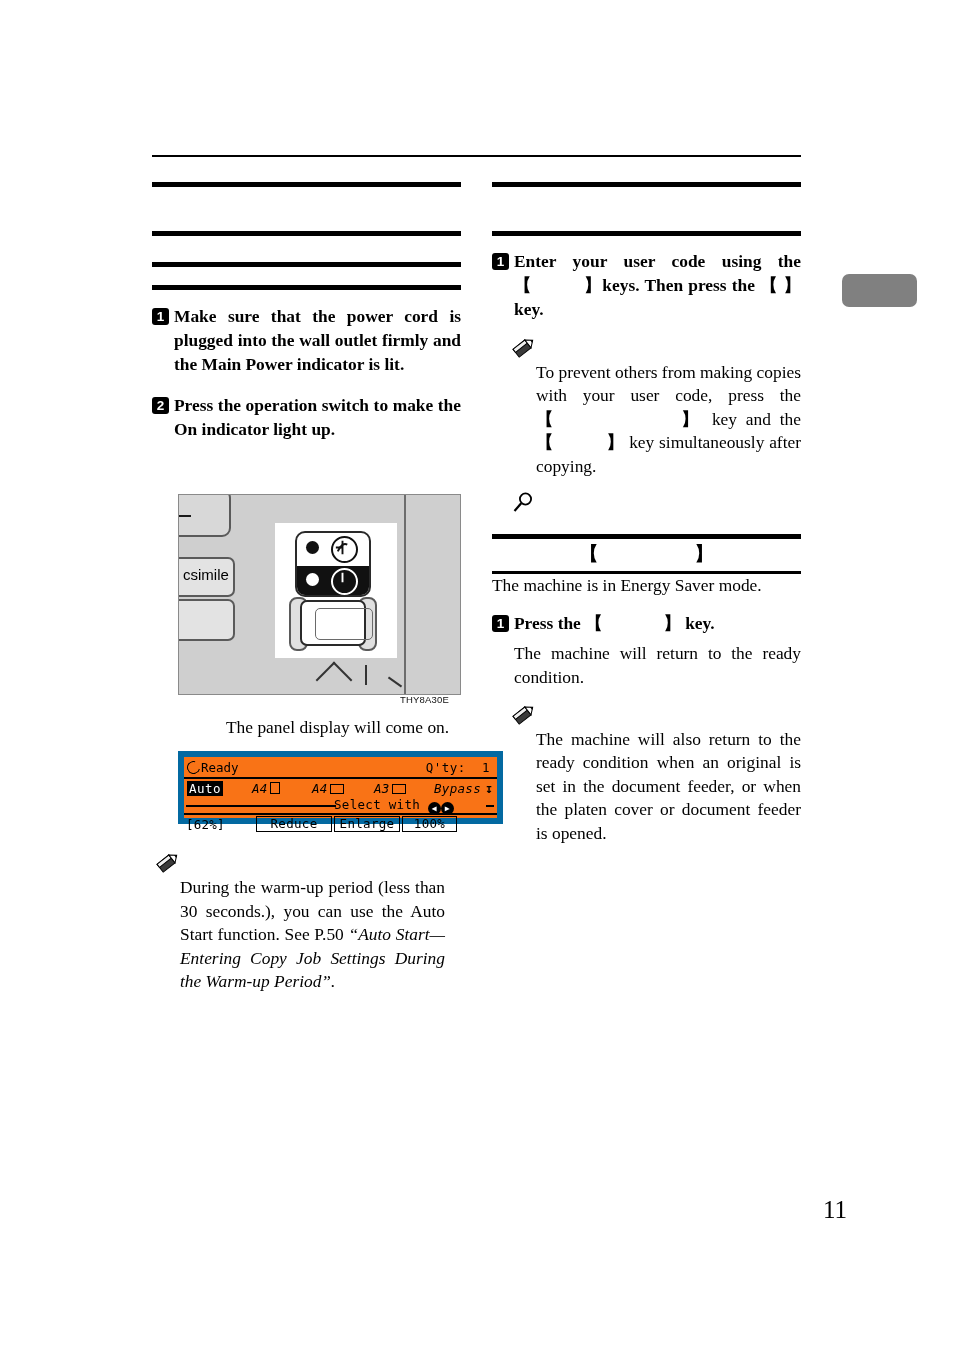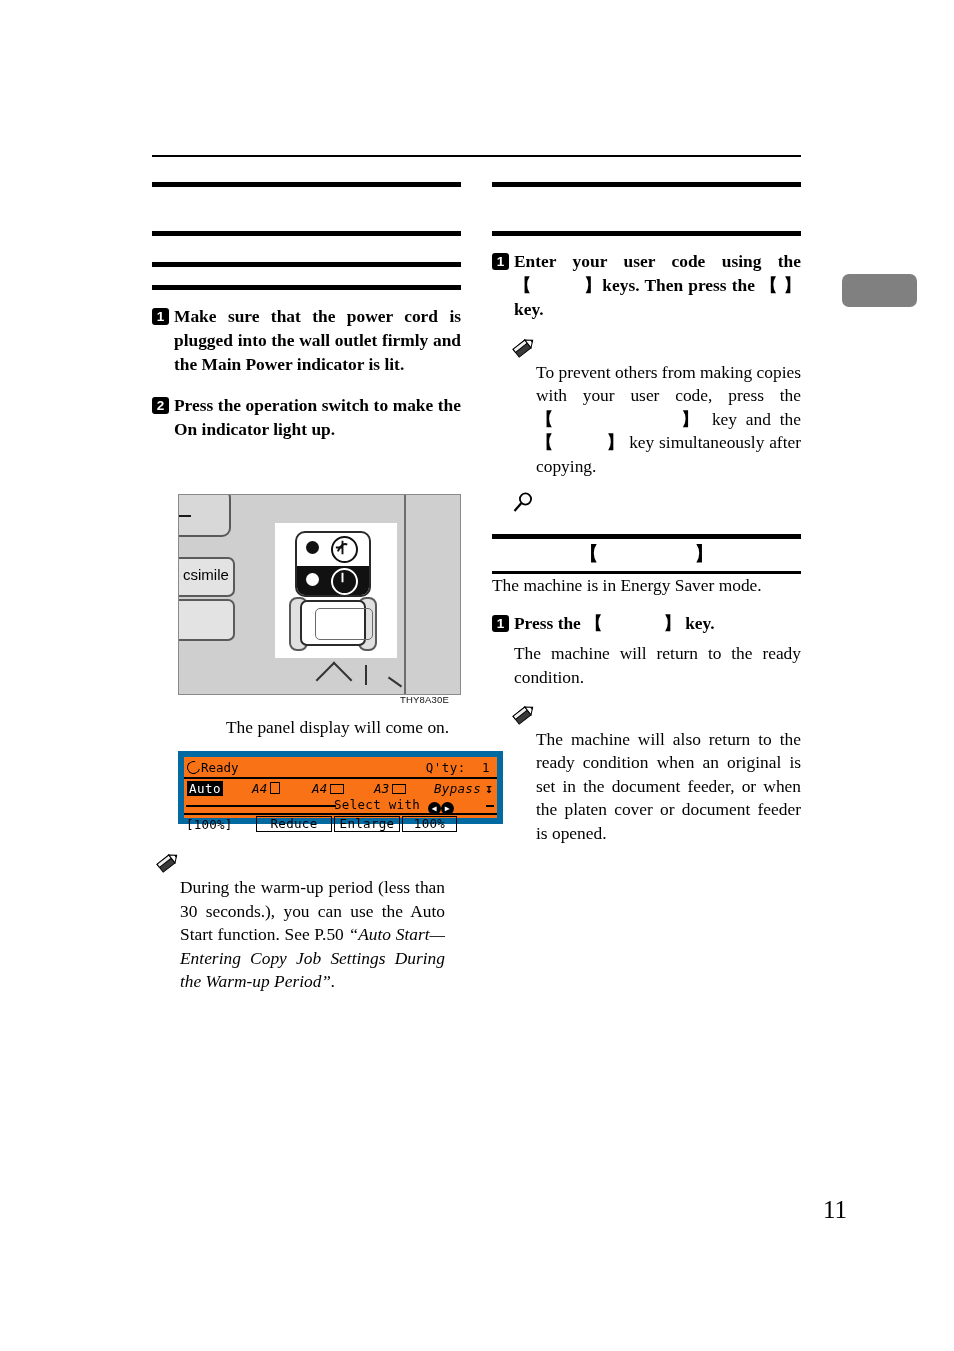--- a/index.html
+++ b/index.html
@@ -575,21 +575,21 @@
       <div class="lcd-dn">↧</div>
     </div>
 
     <div class="lcd-row3">
       <div class="lcd-sepline"></div>
       <div class="lcd-sel"><span>Select with</span>&nbsp;<span class="arrow-pair"><span>◀</span><span>▶</span></span></div>
       <div class="lcd-dash"></div>
     </div>
 
     <div class="lcd-row4">
-      <div class="lcd-100">[100%]</div>
+      <div class="lcd-100">[62%]</div>
       <div class="lcd-btn lcd-b1">Reduce</div>
       <div class="lcd-btn lcd-b2">Enlarge</div>
       <div class="lcd-btn lcd-b3">100%</div>
     </div>
   </div>
 
   <div style="position:absolute; left:136px; top:840px; width:309px;">
     <div class="note">
       <div class="note-icon">
         <svg width="26" height="22" viewBox="0 0 26 22">

